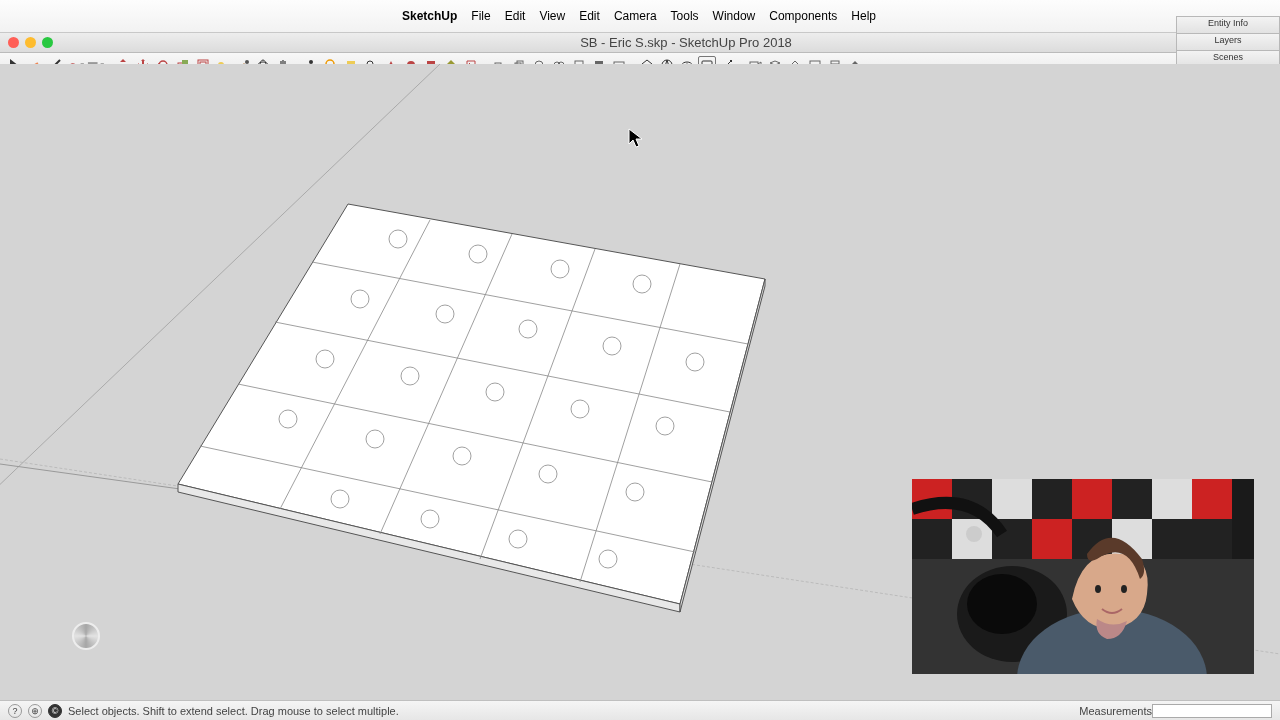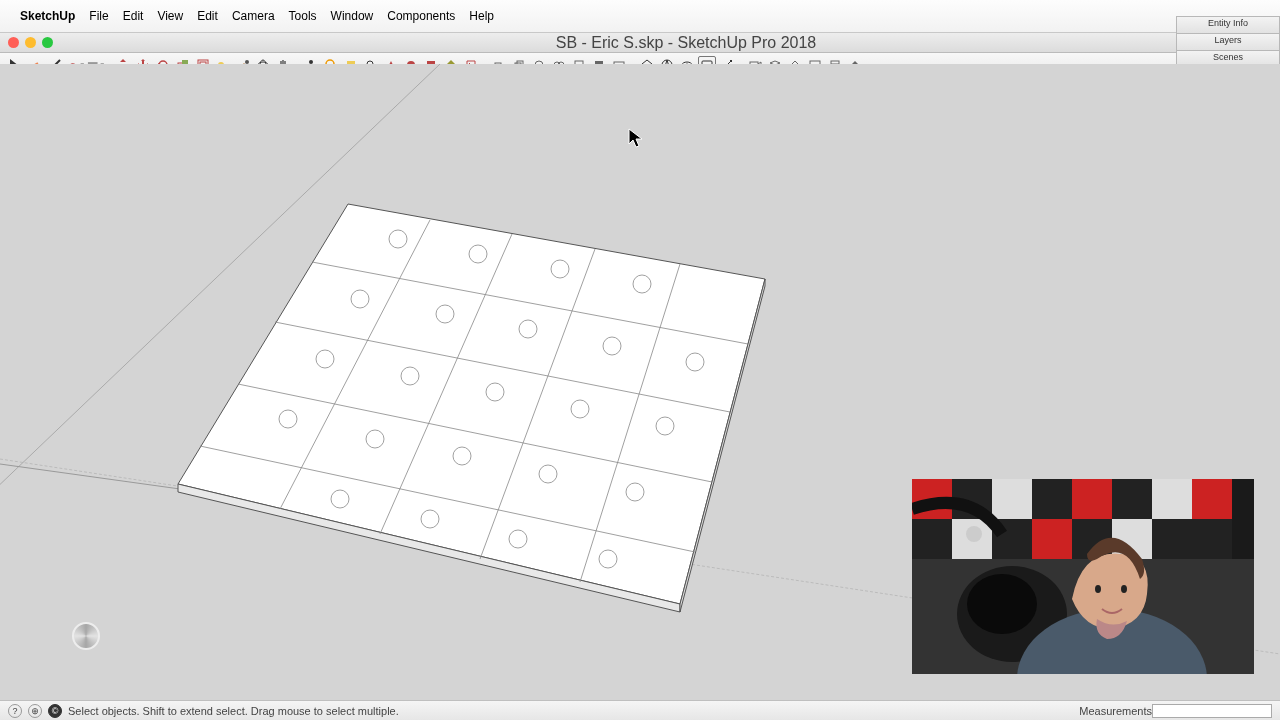--- a/index.html
+++ b/index.html
@@ -1,27 +1,27 @@
 <!DOCTYPE html>
 <html><head>
 <meta charset="utf-8">
 <style>
 * { margin: 0; padding: 0; box-sizing: border-box; font-family: -apple-system, "Helvetica Neue", Arial, sans-serif; }
 body { width: 1280px; height: 720px; overflow: hidden; background: #d4d4d4; position: relative; }
 
 
-.menubar { height: 20px; background: linear-gradient(#fdfdfd,#f2f2f2); display: flex; align-items: center; font-size: 12px; border-bottom: 1px solid #c8c8c8; padding: 16px 8px; }
+.menubar { height: 20px; background: linear-gradient(#fdfdfd,#f2f2f2); display: flex; align-items: center; font-size: 12px; border-bottom: 1px solid #c8c8c8; padding: 16px 8px; justify-content: center; }
 .menubar .apple { margin-right: 12px; font-size: 14px; }
 .menubar .app { font-weight: 700; margin-right: 14px; }
 .menubar .mitem { margin-right: 14px; cursor: default; }
 .menubar .right { margin-left: auto; display: flex; align-items: center; gap: 12px; }
 .menubar .right span { font-size: 12px; }
 
 
-.titlebar { height: 20px; background: linear-gradient(#ededed,#dcdcdc); display: flex; align-items: center; font-size: 16px; color:#444; border-bottom:1px solid #bbb;gap:12px; }
+.titlebar { height: 20px; background: linear-gradient(#ededed,#dcdcdc); display: flex; align-items: center; font-size: 13px; color:#444; border-bottom:1px solid #bbb;gap:12px; }
 .tlights { display:flex; gap:6px; padding-left:8px; width:80px;}
 .tlights span{ width:11px;height:11px;border-radius:50%; }
 .tl-r{background:#ff5f57;} .tl-y{background:#febc2e;} .tl-g{background:#28c840;}
 .titlebar .title { margin:0 auto; }
 
 
 .toolbar { height: 24px; background: linear-gradient(#f8f8f8,#e8e8e8); border-bottom:1px solid #b4b4b4; display:flex; align-items:center; padding:0 6px; gap:2px; }
 .tool { width:18px; height:18px; display:flex; align-items:center; justify-content:center; border-radius:2px; font-size:11px; color:#555; }
 .tool svg{ width:14px; height:14px; }
 .sep { width:6px; }

